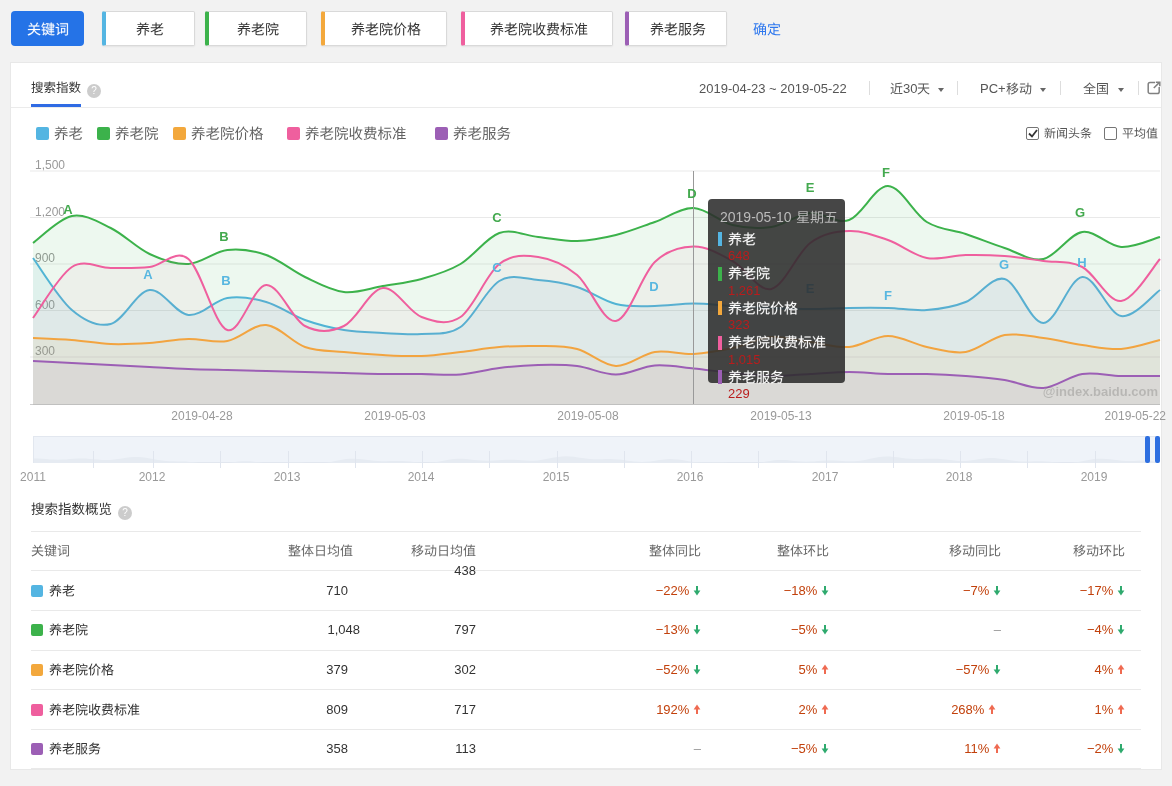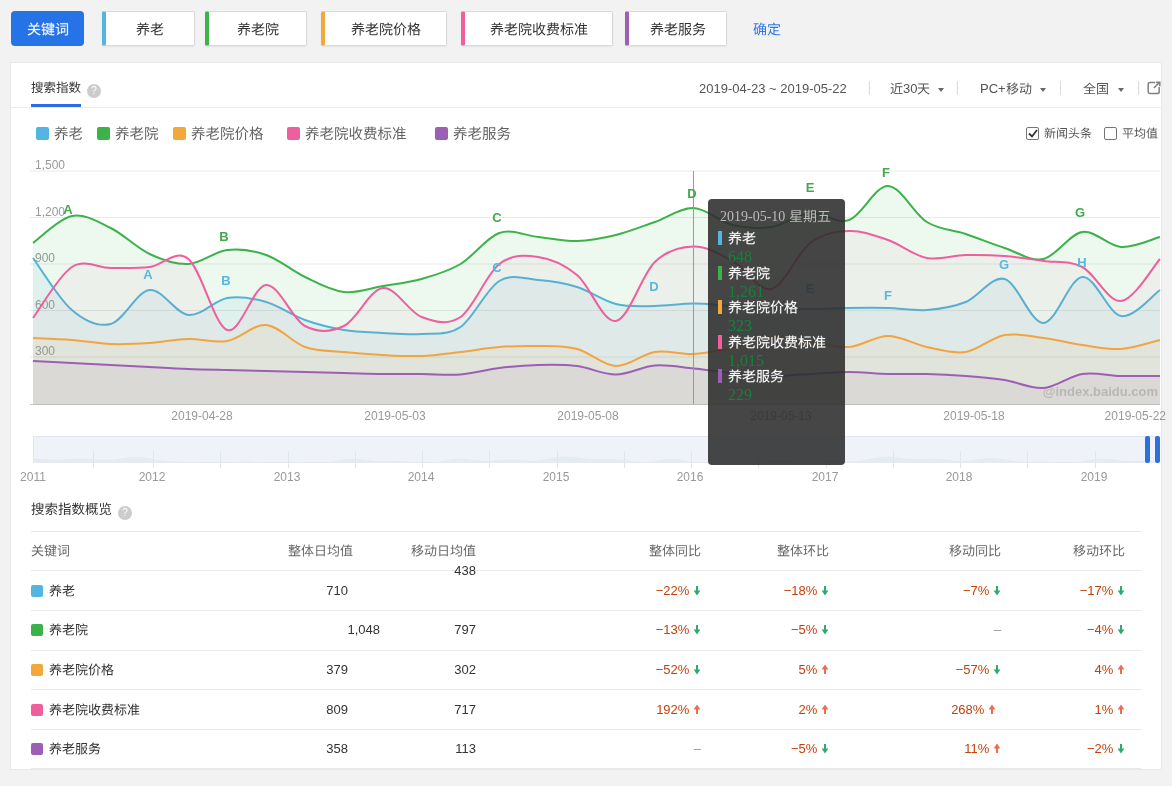--- a/index.html
+++ b/index.html
@@ -19,25 +19,25 @@
 .ctlic { position:absolute; top:80px; }
 .vsep { position:absolute; top:81px; width:1px; height:14px; background:#ddd; }
 .caret { position:absolute; top:88px; width:0; height:0; border-left:3.5px solid transparent; border-right:3.5px solid transparent; border-top:4.5px solid #666; }
 .li { position:absolute; top:126px; display:flex; align-items:center; font-size:14.5px; color:#616161; }
 .sw { width:13px; height:13px; border-radius:2px; margin-right:5px; display:inline-block; }
 .checks { position:absolute; left:1026px; top:126px; display:flex; align-items:center; font-size:13px; color:#555; }
 .cb { width:13px; height:13px; border:1px solid #757575; border-radius:2px; display:inline-flex; align-items:center; justify-content:center; background:#fff; }
 .cbl { margin:0 12px 0 5px; font-size:12px; }
 .chart { position:absolute; left:10px; top:150px; }
 .chart text { font-family:"Liberation Sans",sans-serif; }
-.tooltip { position:absolute; left:708px; top:199px; width:137px; height:266px; background:rgba(44,44,44,0.88); border-radius:4px;font-family:Liberation Serif, serif; }
+.tooltip { position:absolute; left:708px; top:199px; width:137px; height:184px; background:rgba(44,44,44,0.88); border-radius:4px; }
 .ttt { position:absolute; left:12px; top:10px; font-size:14px; color:#bbb; white-space:nowrap; }
 .ttn { position:absolute; left:10px; font-size:14px; color:#fff; white-space:nowrap; }
 .ttm { display:inline-block; width:4px; height:14px; margin-right:6px; vertical-align:-2px; }
-.ttv { position:absolute; left:20px; font-size:16px; color:#15803d; }
+.ttv { position:absolute; left:20px; font-size:13px; color:#b91c1c; }
 .slider { position:absolute; left:33px; top:436px; width:1126px; height:27px; background:#eff3f9; border:1px solid #e2e7ef; }
 .ytick { position:absolute; top:14px; width:1px; height:17px; background:#e0e5ee; }
 .handle { position:absolute; top:-1px; width:5px; height:27px; background:#2e6fe0; border-radius:2px; }
 .years { position:absolute; left:33px; top:470px; width:1126px; font-size:12px; color:#999; }
 .year { position:absolute; width:40px; text-align:center; }
 .ovtitle { position:absolute; left:31px; top:502px; font-size:13.5px; color:#333; }
 .tline { position:absolute; left:31px; width:1110px; height:1px; background:#e9e9e9; }
 .th { position:absolute; font-size:13px; color:#666; }
 .td { position:absolute; font-size:13px; color:#333; }
 .td.n { font-size:13px; }
@@ -408,21 +408,21 @@
     </svg></div>
 <div class="td n" style="top:583px;right:47px"><span class="pv">−17%</span> <svg width="8" height="11" viewBox="0 0 8 11" style="vertical-align:-1px">
       <path d="M4 1v6" stroke="#2faa6e" stroke-width="2" fill="none"></path>
       <path d="M0.6 5.6 4 10.6 7.4 5.6Z" fill="#2faa6e"></path>
     </svg></div>
 <div class="td" style="top:622px;left:31px"><span class="sw2" style="background:#3cb24b"></span><svg class="zh" style="width:3em;height:1em" viewBox="0 -880 3000 1000" fill="currentColor">
       <use href="#z517b" x="0"></use>
       <use href="#z8001" x="1000"></use>
       <use href="#z9662" x="2000"></use>
     </svg></div>
-<div class="td n" style="top:622px;right:792px">1,048</div>
+<div class="td n" style="top:622px;right:812px">1,048</div>
 <div class="td n" style="top:622px;right:696px">797</div>
 <div class="td n" style="top:622px;right:471px"><span class="pv">−13%</span> <svg width="8" height="11" viewBox="0 0 8 11" style="vertical-align:-1px">
       <path d="M4 1v6" stroke="#2faa6e" stroke-width="2" fill="none"></path>
       <path d="M0.6 5.6 4 10.6 7.4 5.6Z" fill="#2faa6e"></path>
     </svg></div>
 <div class="td n" style="top:622px;right:343px"><span class="pv">−5%</span> <svg width="8" height="11" viewBox="0 0 8 11" style="vertical-align:-1px">
       <path d="M4 1v6" stroke="#2faa6e" stroke-width="2" fill="none"></path>
       <path d="M0.6 5.6 4 10.6 7.4 5.6Z" fill="#2faa6e"></path>
     </svg></div>
 <div class="td n" style="top:622px;right:171px"><span class="dash">–</span></div>

